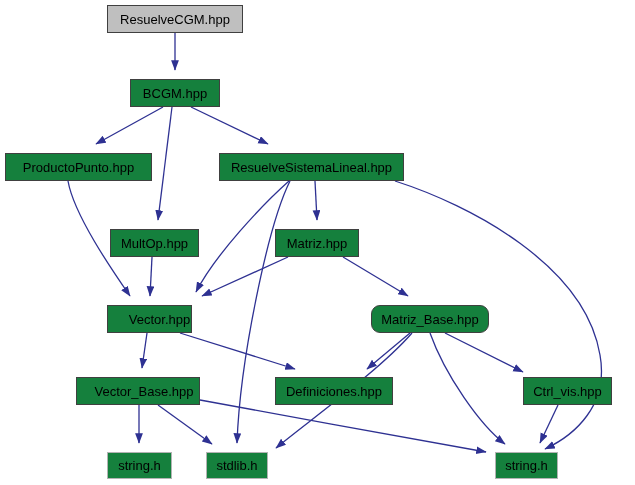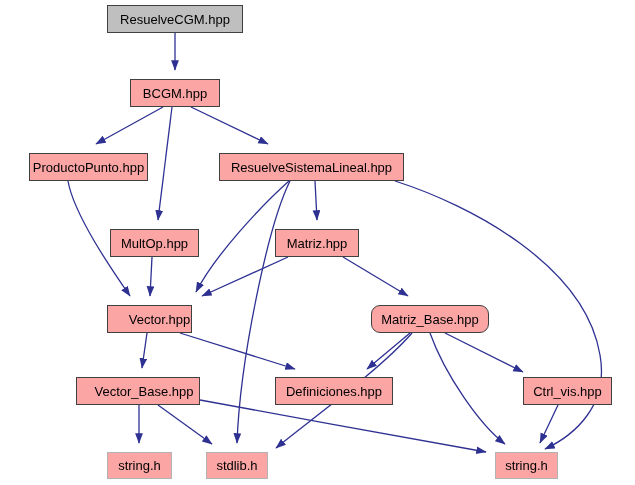--- a/index.html
+++ b/index.html
@@ -1,20 +1,20 @@
 <!DOCTYPE html>
 <html><head>
 <meta charset="utf-8">
 <style>
   html,body{margin:0;padding:0;background:#ffffff;}
   body{font-family:"Liberation Sans","DejaVu Sans",sans-serif;}
   #graph{position:relative;width:635px;height:485px;background:#ffffff;overflow:hidden;}
   #edges{position:absolute;left:0;top:0;width:635px;height:485px;}
   .node{position:absolute;box-sizing:border-box;display:flex;align-items:center;justify-content:center;
-        font-size:13px;line-height:1;color:#000000;white-space:nowrap;background:#fca5a5;}
+        font-size:13px;line-height:1;color:#000000;white-space:nowrap;background:#15803d;}
   .node.normal{border:1px solid #404040;}
   .node.root{background:#bfbfbf;border:1px solid #404040;}
   .node.leaf{border:1px solid #b3b3b3;}
   .node span{display:block;transform:translateY(-0.5px);}
 </style>
 </head>
 <body>
 
 <div id="graph">
   <svg id="edges" viewBox="0 0 635 485" xmlns="http://www.w3.org/2000/svg">
@@ -48,21 +48,21 @@
         <path d="M558,405 L540,443" fill="none" stroke="#2e3192" stroke-width="1.3" marker-end="url(#arrowhead)"></path>
       </g>
   </svg>
   <div id="node-layer">
       <div class="node root" style="left: 107px; top: 5px; width: 136px; height: 28px;">
         <span>ResuelveCGM.hpp</span>
       </div>
       <div class="node normal" style="left: 130px; top: 79px; width: 90px; height: 28px;">
         <span>BCGM.hpp</span>
       </div>
-      <div class="node normal" style="left: 5px; top: 153px; width: 119px; height: 28px; margin-left: 24px;">
+      <div class="node normal" style="left: 5px; top: 153px; width: 147px; height: 28px;">
         <span>ProductoPunto.hpp</span>
       </div>
       <div class="node normal" style="left: 219px; top: 153px; width: 185px; height: 28px;">
         <span>ResuelveSistemaLineal.hpp</span>
       </div>
       <div class="node normal" style="left: 110px; top: 229px; width: 89px; height: 28px;">
         <span>MultOp.hpp</span>
       </div>
       <div class="node normal" style="left: 275px; top: 229px; width: 84px; height: 28px;">
         <span>Matriz.hpp</span>

